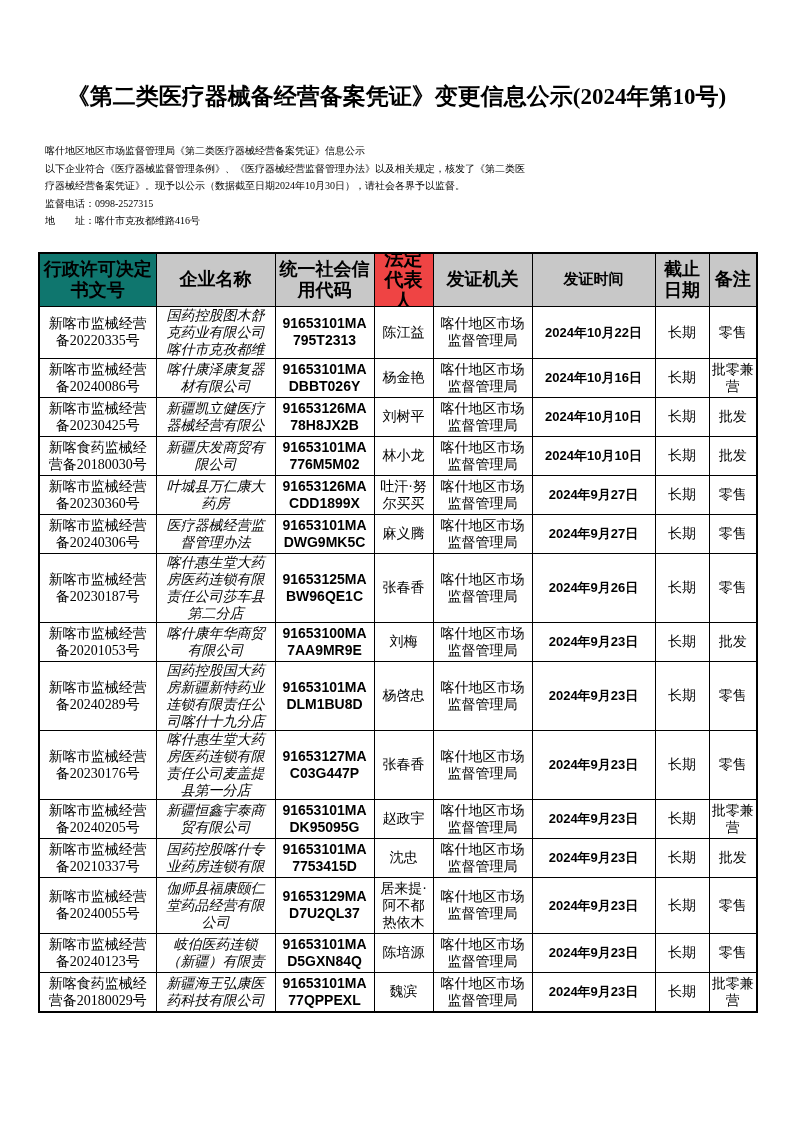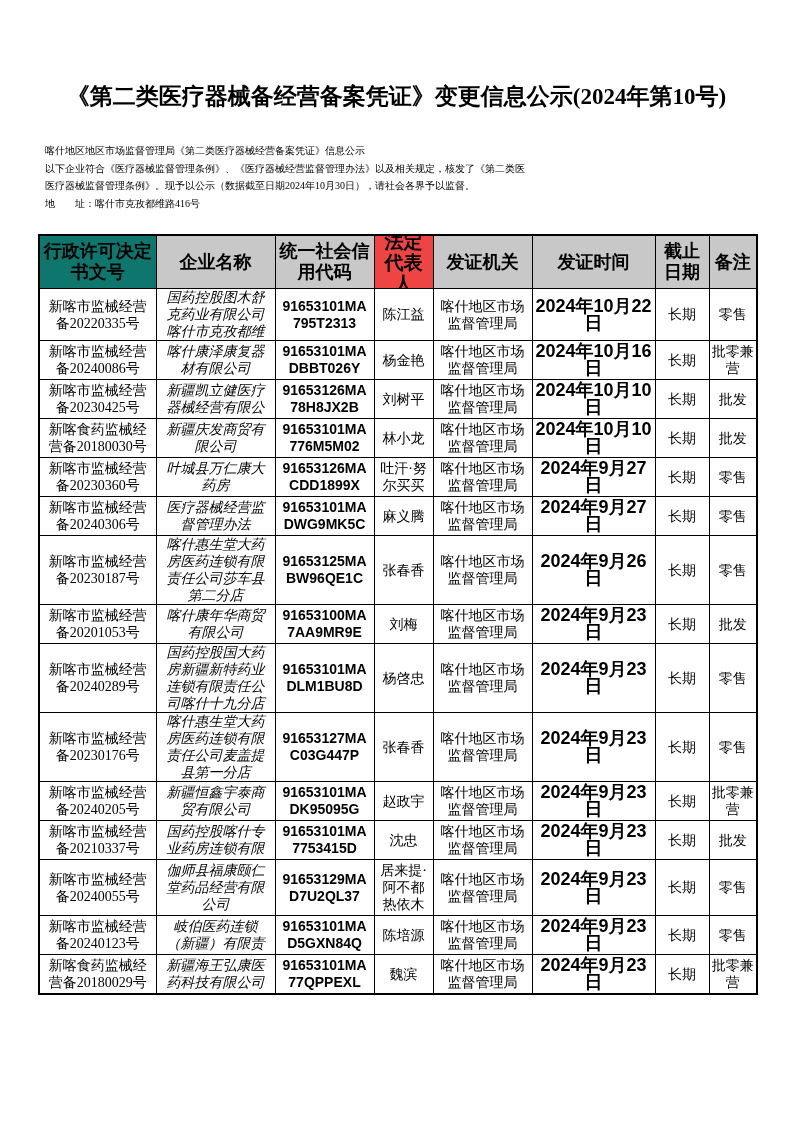--- a/index.html
+++ b/index.html
@@ -28,47 +28,48 @@
   .records col.c7 { width:48px; }
   .records th, .records td {
     border:1.5px solid #000; text-align:center; vertical-align:middle;
   }
   .records th { padding:0; font-weight:bold; }
   .records th .th-inner {
     height:52px; overflow:hidden; display:flex; align-items:center;
     justify-content:center; font-size:18px; line-height:21px; padding:0 2px;
   }
   .records th:nth-child(4) .th-inner { font-size:19px; line-height:21px; }
-  .records th:nth-child(6) .th-inner { font-size:18px; }
+  .records th:nth-child(6) .th-inner { font-size:15px; }
   .records td { font-size:14px; line-height:17px; padding:2px 2px; }
   .records td:nth-child(1) { padding:2px 7px; }
   .records td:nth-child(2) { padding:0 7px;font-style:italic; }
   .records td:nth-child(3) {
     font-family:"Liberation Sans","DejaVu Sans",sans-serif; font-weight:bold;
     font-size:14px; word-break:break-all; padding:2px 4px;
   }
   .records td:nth-child(4) { word-break:break-all; }
   .records td:nth-child(5) { padding:2px 5px; }
   .records td:nth-child(6) {
     font-family:"Liberation Sans","DejaVu Sans",sans-serif; font-weight:bold;
-    font-size:18px;
+    font-size:13px;
   }
   .records td:nth-child(8) { padding:2px 1px; }
 </style>
 </head>
 <body>
 
 <div class="page">
 
   <h1 class="doc-title">《第二类医疗器械备经营备案凭证》变更信息公示(2024年第10号)</h1>
 
   <div class="intro">
     <div class="line">喀什地区地区市场监督管理局《第二类医疗器械经营备案凭证》信息公示</div>
     <div class="line">以下企业符合《医疗器械监督管理条例》、《医疗器械经营监督管理办法》以及相关规定，核发了《第二类医</div>
-    <div class="line">医疗器械监督管理条例》。现予以公示（数据截至日期2024年10月30日），请社会各界予以监督。</div>
+    <div class="line">疗器械经营备案凭证》。现予以公示（数据截至日期2024年10月30日），请社会各界予以监督。</div>
+    <div class="line">监督电话：0998-2527315</div>
     <div class="line">地　　址：喀什市克孜都维路416号</div>
   </div>
 
   <table class="records">
     <colgroup>
       <col class="c0">
         <col class="c1">
         <col class="c2">
         <col class="c3">
       <col class="c4">

